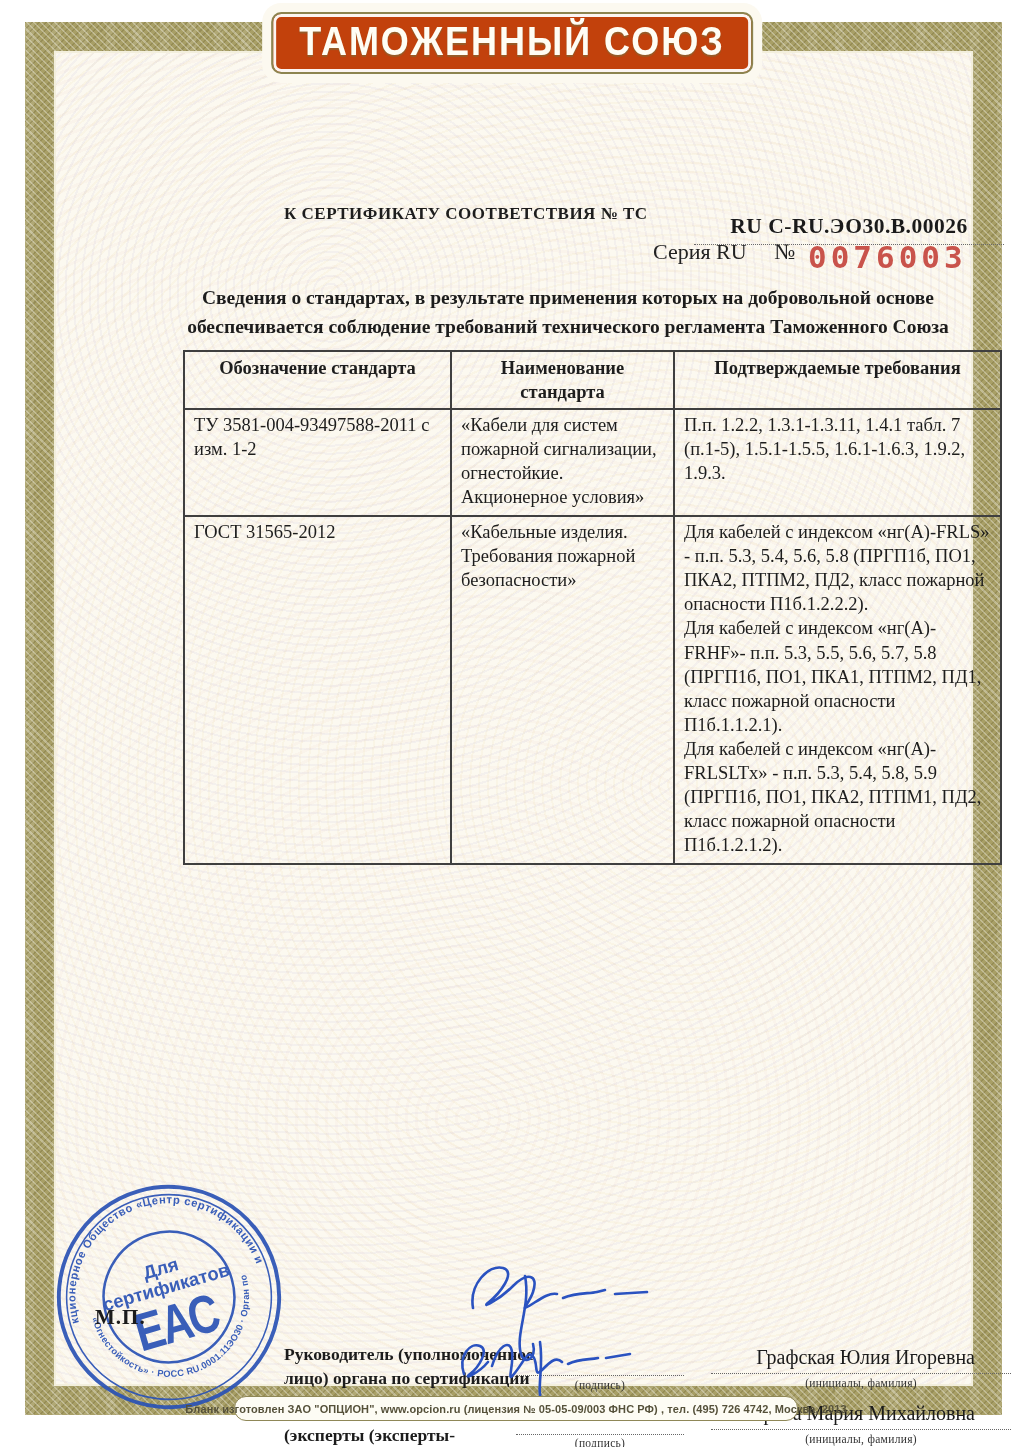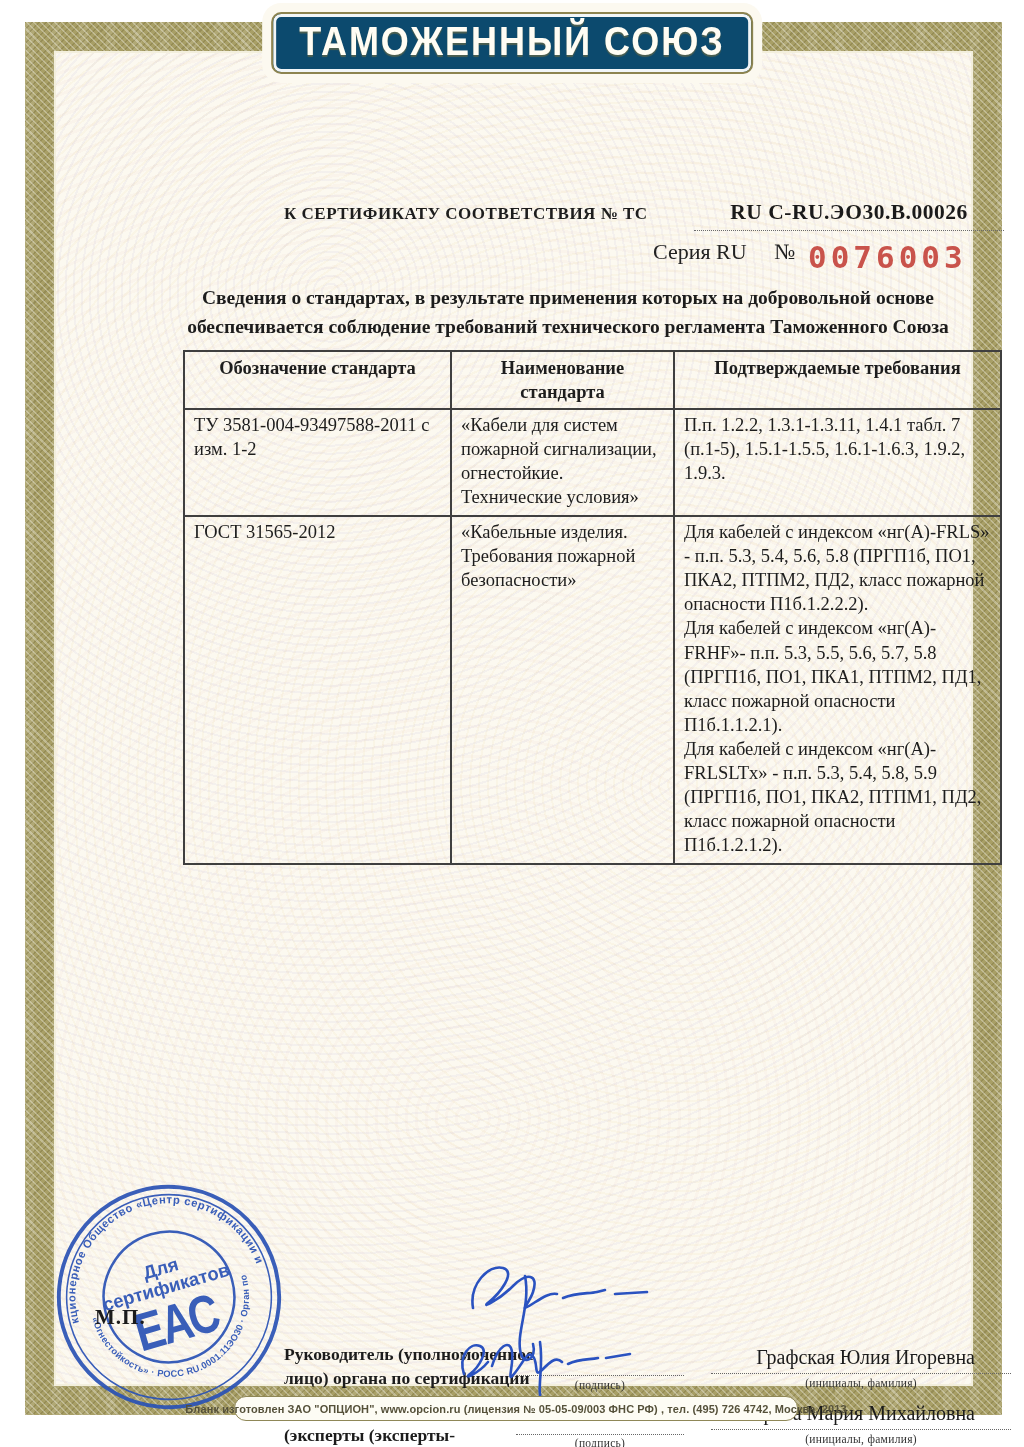--- a/index.html
+++ b/index.html
@@ -22,39 +22,39 @@
     border:2px solid #f3efdd;
     background-color:#fcf9f0;
     background-image:
       repeating-radial-gradient(circle at 30% 18%, rgba(140,130,200,0.07) 0 2px, transparent 2px 8px),
       repeating-radial-gradient(circle at 68% 55%, rgba(225,195,110,0.08) 0 2px, transparent 2px 9px),
       repeating-radial-gradient(circle at 45% 80%, rgba(215,150,140,0.05) 0 3px, transparent 3px 10px);
   }
   
   .banner{
     position:absolute;left:50%;top:12px;transform:translateX(-50%);
-    background:#0c4a6e;border:2px solid #8d8450;border-radius:10px;
+    background:#c2410c;border:2px solid #8d8450;border-radius:10px;
     box-shadow:inset 0 0 0 3px rgba(255,255,255,0.95), 0 0 0 9px #fcf9f0;
     padding:7px 26px 9px;z-index:5;
   }
   .banner-text{
     font-family:"Liberation Sans", sans-serif;font-weight:bold;font-size:36px;
     color:#fffdf4;letter-spacing:2px;transform:scaleY(1.12);display:inline-block;
     text-shadow:0 1px 1px rgba(120,110,60,.6);white-space:nowrap;
   }
   
   .title{
     position:absolute;left:0;top:100px;width:100%;text-align:center;
     font-size:32px;font-weight:bold;letter-spacing:2px;color:#222;
   }
   .subtitle-label{
     position:absolute;left:228px;top:151px;font-size:17px;font-weight:bold;letter-spacing:.5px;
   }
   .cert-underline{
-    position:absolute;left:638px;top:147px;width:310px;height:30px;
+    position:absolute;left:638px;top:161px;width:310px;height:30px;
     border-bottom:1.5px dotted #6b6b6b;text-align:center;
   }
   .cert-number{
     font-size:21.5px;font-weight:bold;letter-spacing:.5px;color:#1a1a1a;white-space:nowrap;
   }
   .series-row{position:absolute;left:0;top:186px;width:100%;height:30px;}
   .series-label{position:absolute;left:597px;font-size:22px;color:#222;}
   .series-sign{position:absolute;left:718px;font-size:22px;color:#222;}
   .series-number{
     position:absolute;left:752px;font-family:"DejaVu Sans Mono", monospace;
@@ -142,21 +142,21 @@
       <thead>
         <tr>
           <th>Обозначение стандарта</th>
           <th>Наименование стандарта</th>
           <th>Подтверждаемые требования</th>
         </tr>
       </thead>
       <tbody>
         <tr>
           <td>ТУ 3581-004-93497588-2011 с изм. 1-2</td>
-          <td>«Кабели для систем пожарной сигнализации, огнестойкие. Технические условия»</td>
+          <td>«Кабели для систем пожарной сигнализации, огнестойкие. Акционерное условия»</td>
           <td>
             <p class="req-para">П.п. 1.2.2, 1.3.1-1.3.11, 1.4.1 табл. 7 (п.1-5), 1.5.1-1.5.5, 1.6.1-1.6.3, 1.9.2, 1.9.3.</p>
           </td>
         </tr>
         <tr>
           <td>ГОСТ 31565-2012</td>
           <td>«Кабельные изделия. Требования пожарной безопасности»</td>
           <td>
             <p class="req-para">Для кабелей с индексом «нг(А)-FRLS» - п.п. 5.3, 5.4, 5.6, 5.8 (ПРГП1б, ПО1, ПКА2, ПТПМ2, ПД2, класс пожарной опасности П1б.1.2.2.2).</p>
             <p class="req-para">Для кабелей с индексом «нг(А)-FRHF»- п.п. 5.3, 5.5, 5.6, 5.7, 5.8 (ПРГП1б, ПО1, ПКА1, ПТПМ2, ПД1, класс пожарной опасности П1б.1.1.2.1).</p>

